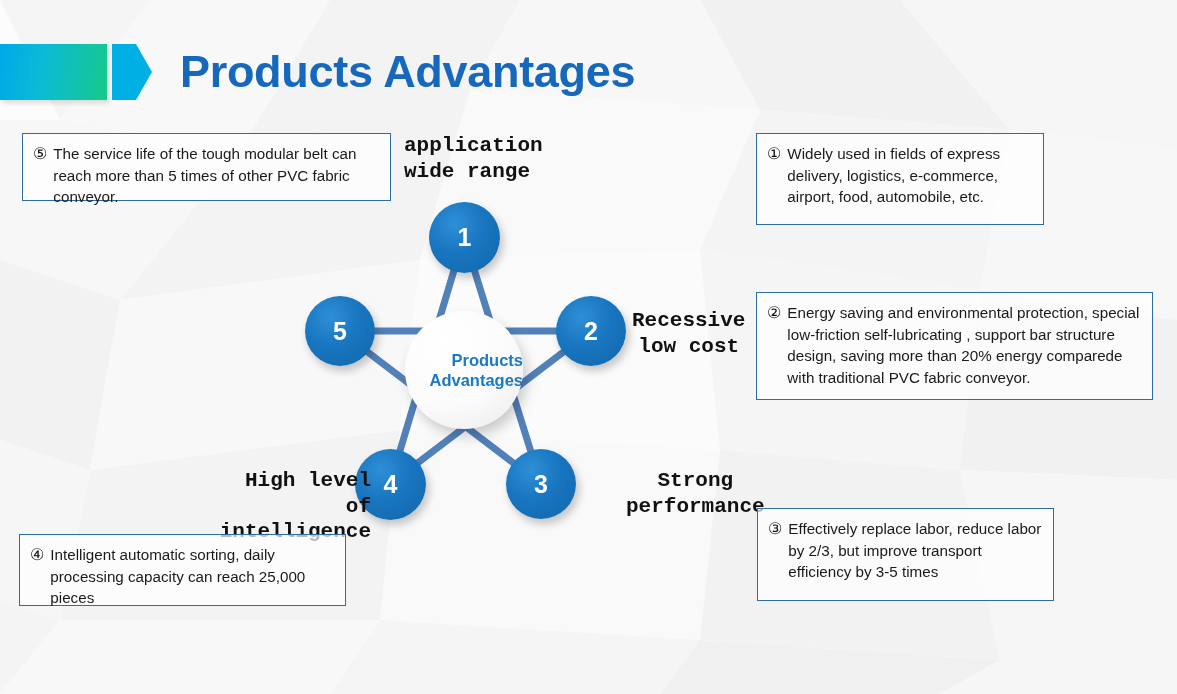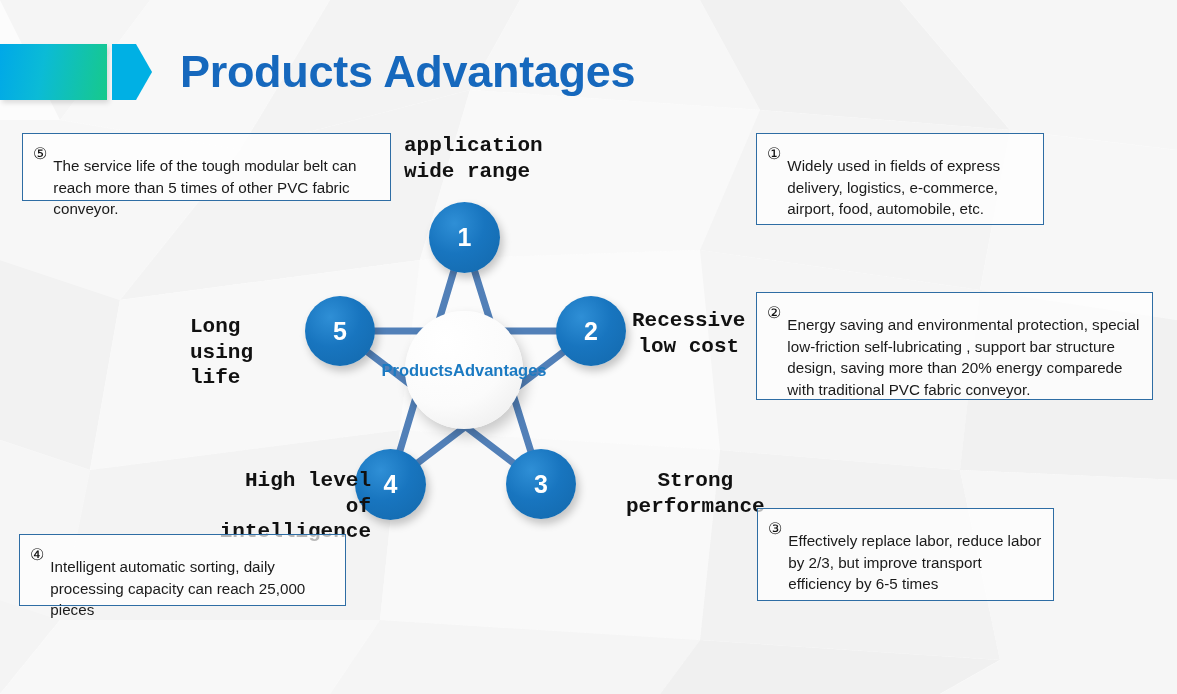--- a/index.html
+++ b/index.html
@@ -80,21 +80,20 @@
   }
   .callout .num {
     flex: 0 0 auto;
     font-size: 16px;
     line-height: 1.42;
     padding-right: 6px;
     color: #111;
   }
   .callout .txt {
     flex: 1 1 auto;
-    margin-top: 12px;
   }
   #callout-5 { left: 22px;  top: 133px; width: 369px; height: 68px; }
   #callout-1 { left: 756px; top: 133px; width: 288px; height: 92px; }
   #callout-2 { left: 756px; top: 292px; width: 397px; height: 108px; }
   #callout-3 { left: 757px; top: 508px; width: 297px; height: 93px; }
   #callout-4 { left: 19px;  top: 534px; width: 327px; height: 72px; }
 
   
   #diagram {
     position: absolute;
@@ -127,22 +126,22 @@
     position: absolute;
     left: 405px;
     top: 311px;
     width: 118px;
     height: 118px;
     border-radius: 50%;
     z-index: 3;
     background: radial-gradient(circle at 34% 26%, #ffffff 0%, #fbfbfb 55%, #e9e9e9 100%);
     box-shadow: 4px 7px 13px rgba(0,0,0,0.20);
     display: flex;
-    flex-direction: row;
-    align-items: center;
+    flex-direction: column;
+    align-items: flex-end;
     justify-content: center;
     line-height: 1.22;
   }
   #hub .hub-line {
     color: #1b7ac2;
     font-size: 16.5px;
     font-weight: bold;
     font-family: "Liberation Sans", sans-serif;
   }
 
@@ -237,24 +236,20 @@
     <div>low cost</div>
   </div>
   <div class="node-label" id="label-3">
     <div>Strong</div>
     <div>performance</div>
   </div>
   <div class="node-label" id="label-4">
     <div>High level of</div>
     <div>intelligence</div>
   </div>
-  <div class="node-label" id="label-5">
-    <div>Long</div>
-    <div>using life</div>
-  </div>
 
   <div class="callout" id="callout-5">
     <div class="row">
       <span class="num">⑤</span>
       <span class="txt">The service life of the tough modular belt can reach more than 5 times of other PVC fabric conveyor.</span>
     </div>
   </div>
 
   <div class="callout" id="callout-1">
     <div class="row">
@@ -266,21 +261,21 @@
   <div class="callout" id="callout-2">
     <div class="row">
       <span class="num">②</span>
       <span class="txt">Energy saving and environmental protection, special low-friction self-lubricating , support bar structure design, saving more than 20% energy comparede with traditional PVC fabric conveyor.</span>
     </div>
   </div>
 
   <div class="callout" id="callout-3">
     <div class="row">
       <span class="num">③</span>
-      <span class="txt">Effectively replace labor, reduce labor by 2/3, but improve transport efficiency by 6-5 times</span>
+      <span class="txt">Effectively replace labor, reduce labor by 2/3, but improve transport efficiency by 3-5 times</span>
     </div>
   </div>
 
   <div class="callout" id="callout-4">
     <div class="row">
       <span class="num">④</span>
       <span class="txt">Intelligent automatic sorting, daily processing capacity can reach 25,000 pieces</span>
     </div>
   </div>
 

